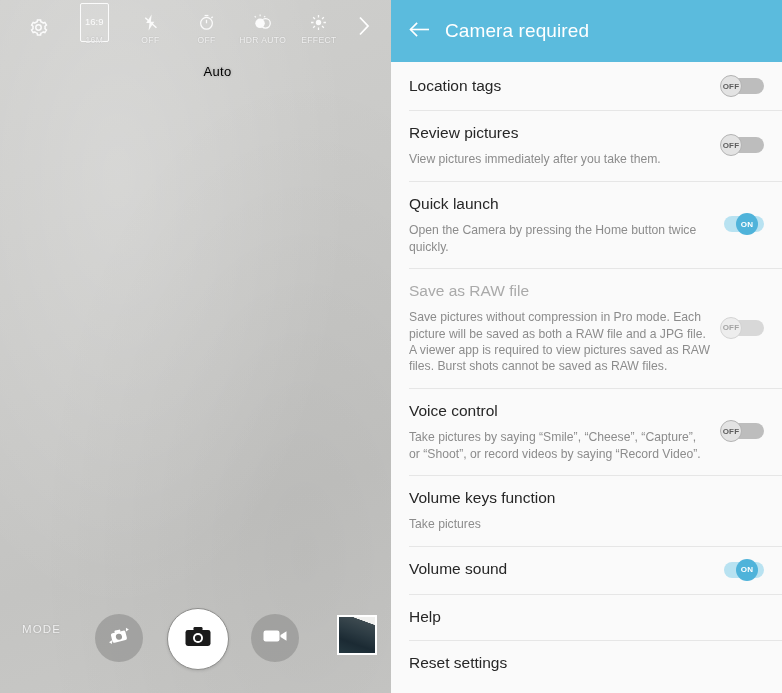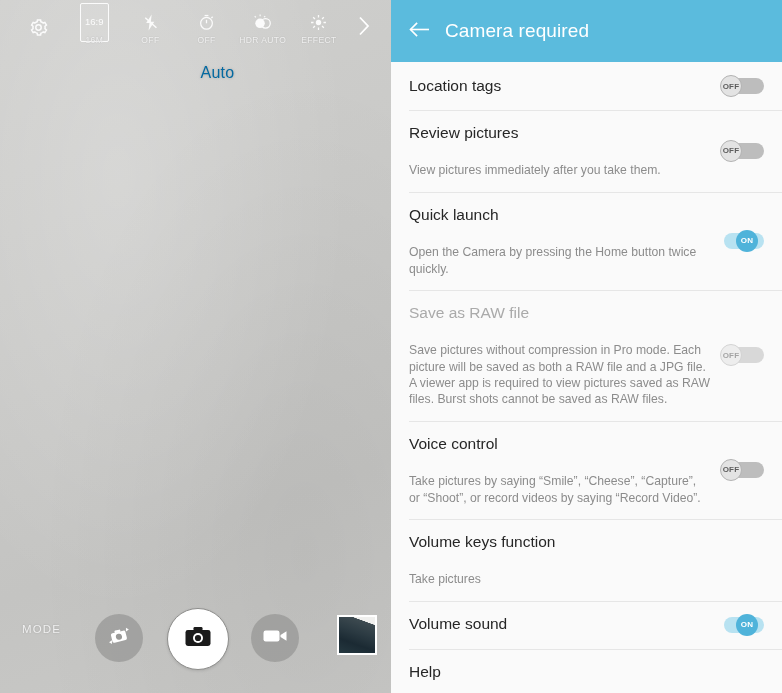--- a/index.html
+++ b/index.html
@@ -95,22 +95,22 @@
     justify-content: center;
     cursor: pointer;
   }
 
   .mode-label-auto {
     position: absolute;
     top: 64px;
     left: 0;
     right: 0;
     text-align: center;
-    color: #0369a1;
-    font-size: 16px;
+    color: #000000;
+    font-size: 13px;
     letter-spacing: 0.3px;
     text-shadow: 0 0 3px rgba(0,0,0,0.22);
     z-index: 6;
     margin-left: 44px;
   }
 
   
   .cam-bottom {
     position: absolute;
     left: 0; right: 12px;
@@ -232,21 +232,21 @@
   .row-title {
     font-size: 15.5px;
     color: #262626;
     line-height: 1.32;
   }
   .row-title.disabled { color: #aaaaaa; }
   .row-desc {
     font-size: 12.2px;
     color: #8c8c8c;
     line-height: 1.34;
-    margin-top: 19px;
+    margin-top: 8px;
   }
 
   
   .toggle {
     flex: 0 0 auto;
     position: relative;
     width: 46px;
     height: 22px;
     cursor: pointer;
   }

